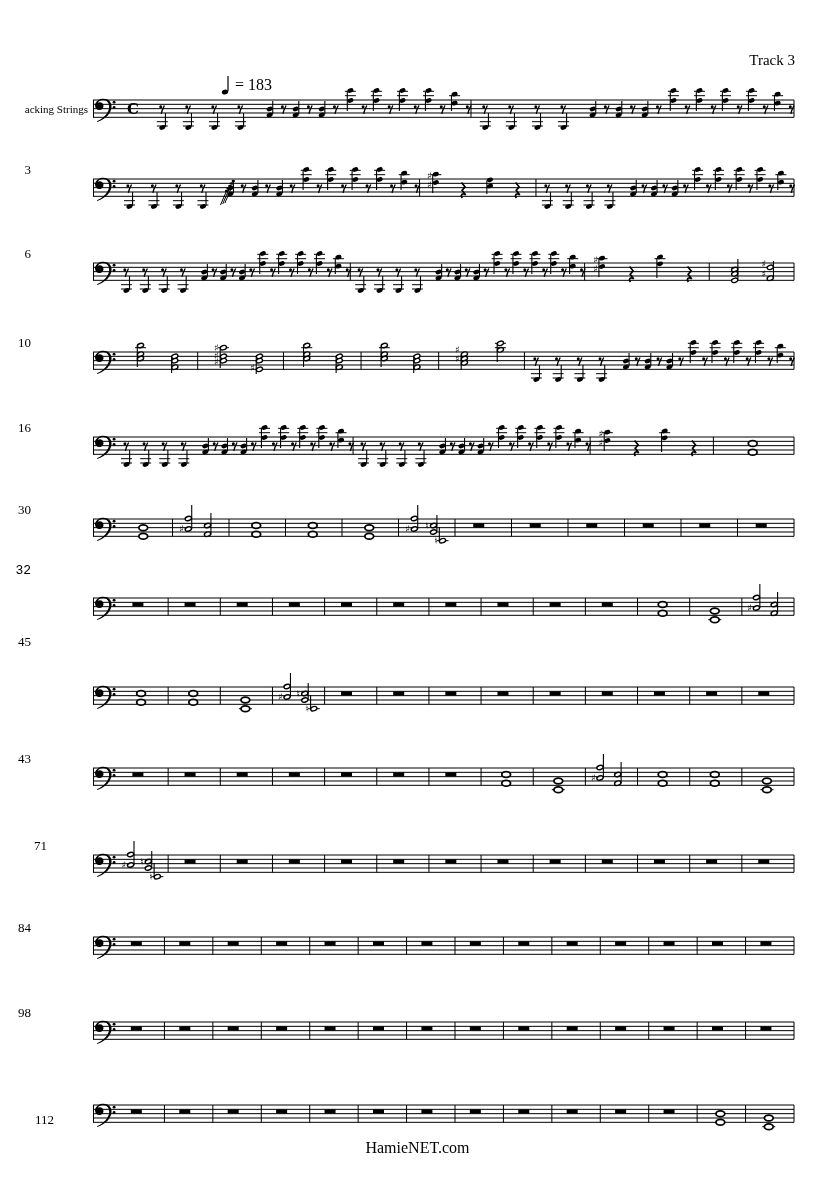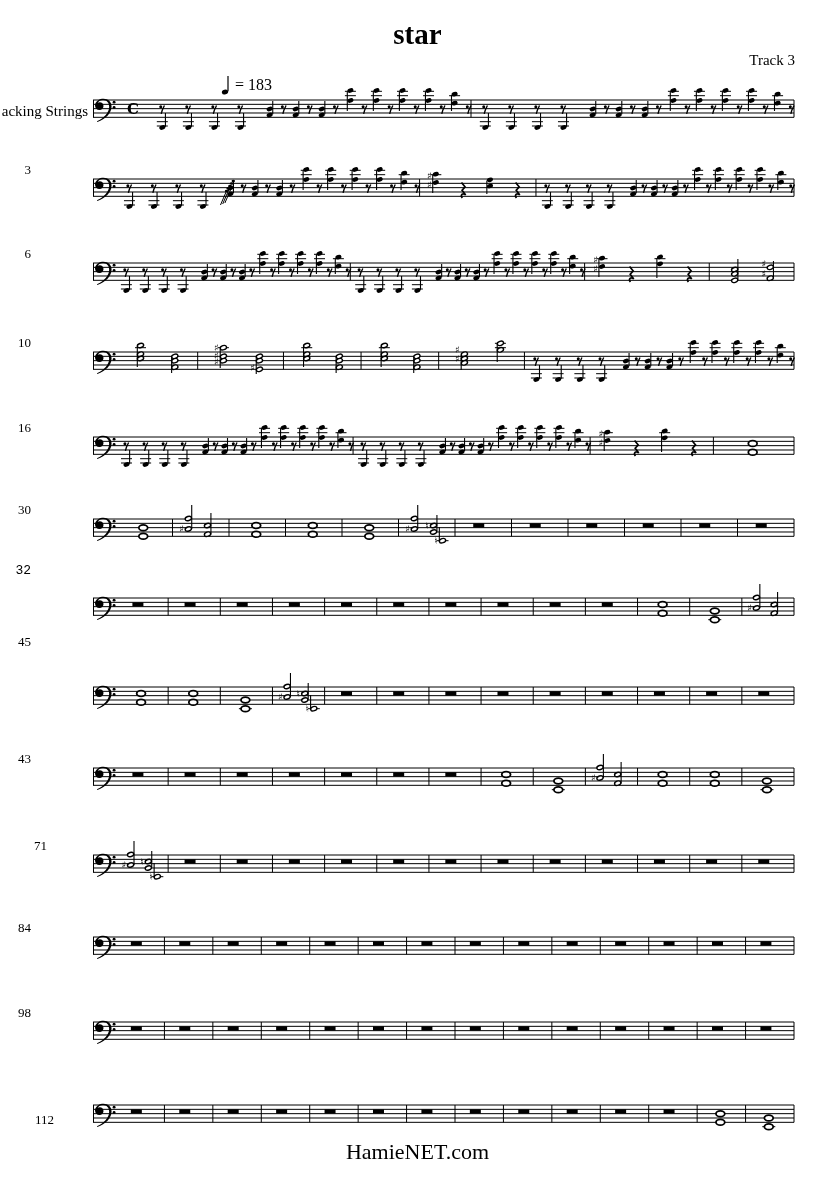--- a/index.html
+++ b/index.html
@@ -2,30 +2,29 @@
 <html><head>
 <meta charset="utf-8">
 <style>
   html,body{margin:0;padding:0;background:#888;}
   #sheet{position:relative;width:835px;height:1181px;background:#ffffff;margin:0 auto;
          font-family:"Liberation Serif", serif;color:#000;overflow:hidden;}
   .abs{position:absolute;white-space:nowrap;}
   #page-title{top:18px;left:0;width:835px;text-align:center;font-size:29px;font-weight:bold;}
   #track-label{top:52px;right:40px;font-size:15px;}
   #tempo-text{top:76px;left:235px;font-size:16px;}
-  #instrument-label{top:103px;left:0;width:88px;text-align:right;font-size:15px;overflow:visible;}
-  #footer-label{top:1139px;left:0;width:835px;text-align:center;font-size:22px;}
+  #instrument-label{top:103px;left:0;width:88px;text-align:right;font-size:11px;overflow:visible;}
+  #footer-label{top:1139px;left:0;width:835px;text-align:center;font-size:16px;}
   .bar-number{position:absolute;left:0;width:31px;text-align:right;font-size:13px;}
   #score-layer{position:absolute;top:0;left:0;}
 </style>
 </head>
 <body>
 
 <div id="sheet">
-  <div class="abs" id="page-title">star</div>
   <div class="abs" id="track-label">Track 3</div>
   <div class="abs" id="tempo-text">= 183</div>
   <div class="abs" id="instrument-label">acking Strings</div>
   <div class="abs" id="footer-label">HamieNET.com</div>
   <div id="score-layer"><svg width="835" height="1181">
         <g>
           <line x1="93" y1="100" x2="794" y2="100" stroke="#000000" stroke-width="1"></line>
           <line x1="93" y1="104.33" x2="794" y2="104.33" stroke="#000000" stroke-width="1"></line>
           <line x1="93" y1="108.66" x2="794" y2="108.66" stroke="#000000" stroke-width="1"></line>
           <line x1="93" y1="112.99" x2="794" y2="112.99" stroke="#000000" stroke-width="1"></line>

